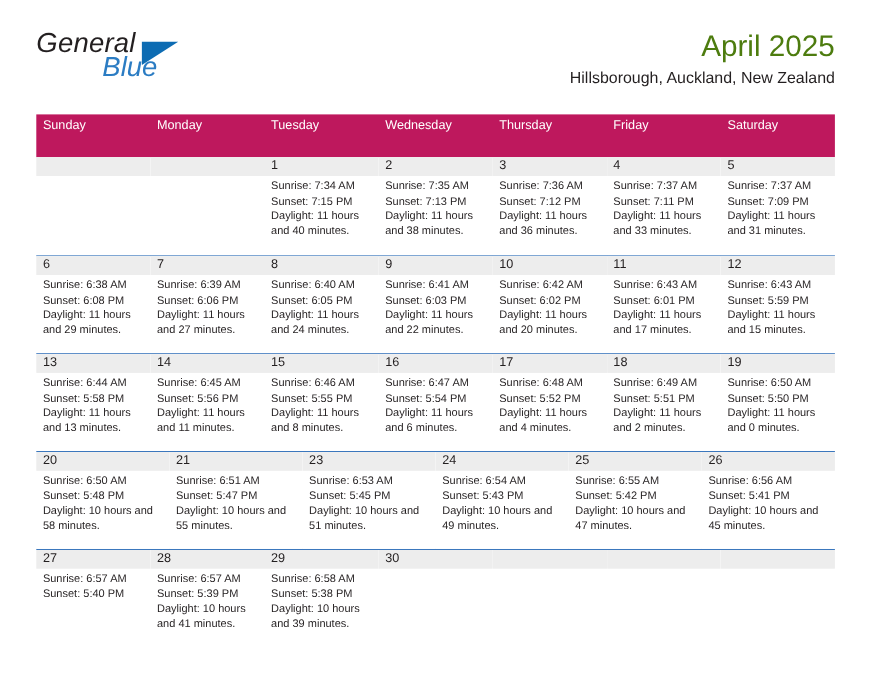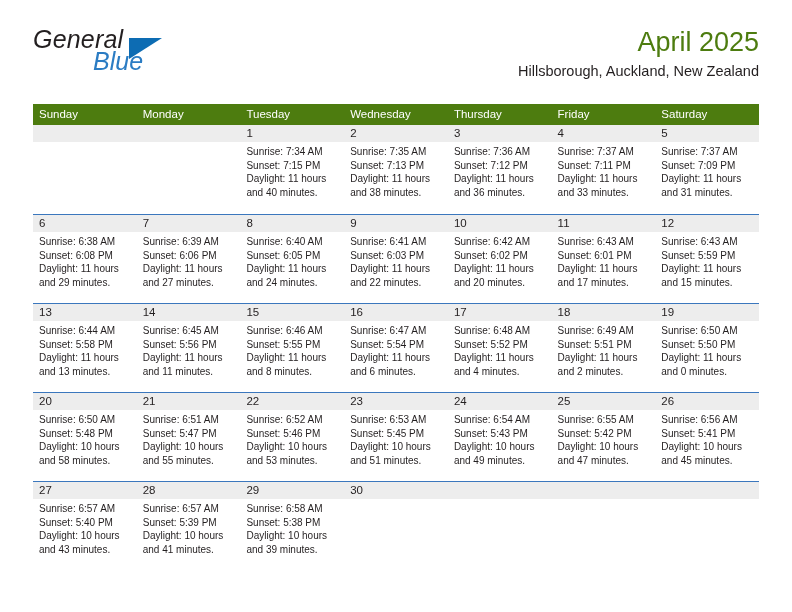--- a/index.html
+++ b/index.html
@@ -91,22 +91,22 @@
   
   .calendar {
     position: absolute;
     left: 33px;
     top: 104px;
     width: 726px;
   }
 
   .dow-row {
     display: flex;
-    background: #4d7c0f;
-    height: 21px;
+    background: #be185d;
+    height: 39px;
   }
   .dow {
     flex: 1 1 0;
     color: #ffffff;
     font-size: 11.5px;
     line-height: 21px;
     padding-left: 6px;
     box-sizing: border-box;
     white-space: nowrap;
   }
@@ -356,28 +356,20 @@
           </div>
           <div class="day">
             <div class="day-num-band">21</div>
             <div class="day-body">
               <div>Sunrise: 6:51 AM</div>
               <div>Sunset: 5:47 PM</div>
               <div class="wrap2">Daylight: 10 hours and 55 minutes.</div>
             </div>
           </div>
           <div class="day">
-            <div class="day-num-band">22</div>
-            <div class="day-body">
-              <div>Sunrise: 6:52 AM</div>
-              <div>Sunset: 5:46 PM</div>
-              <div class="wrap2">Daylight: 10 hours and 53 minutes.</div>
-            </div>
-          </div>
-          <div class="day">
             <div class="day-num-band">23</div>
             <div class="day-body">
               <div>Sunrise: 6:53 AM</div>
               <div>Sunset: 5:45 PM</div>
               <div class="wrap2">Daylight: 10 hours and 51 minutes.</div>
             </div>
           </div>
           <div class="day">
             <div class="day-num-band">24</div>
             <div class="day-body">
@@ -402,21 +394,20 @@
               <div class="wrap2">Daylight: 10 hours and 45 minutes.</div>
             </div>
           </div>
         </div>
         <div class="week">
           <div class="day">
             <div class="day-num-band">27</div>
             <div class="day-body">
               <div>Sunrise: 6:57 AM</div>
               <div>Sunset: 5:40 PM</div>
-              <div class="wrap2">Daylight: 10 hours and 43 minutes.</div>
             </div>
           </div>
           <div class="day">
             <div class="day-num-band">28</div>
             <div class="day-body">
               <div>Sunrise: 6:57 AM</div>
               <div>Sunset: 5:39 PM</div>
               <div class="wrap2">Daylight: 10 hours and 41 minutes.</div>
             </div>
           </div>

